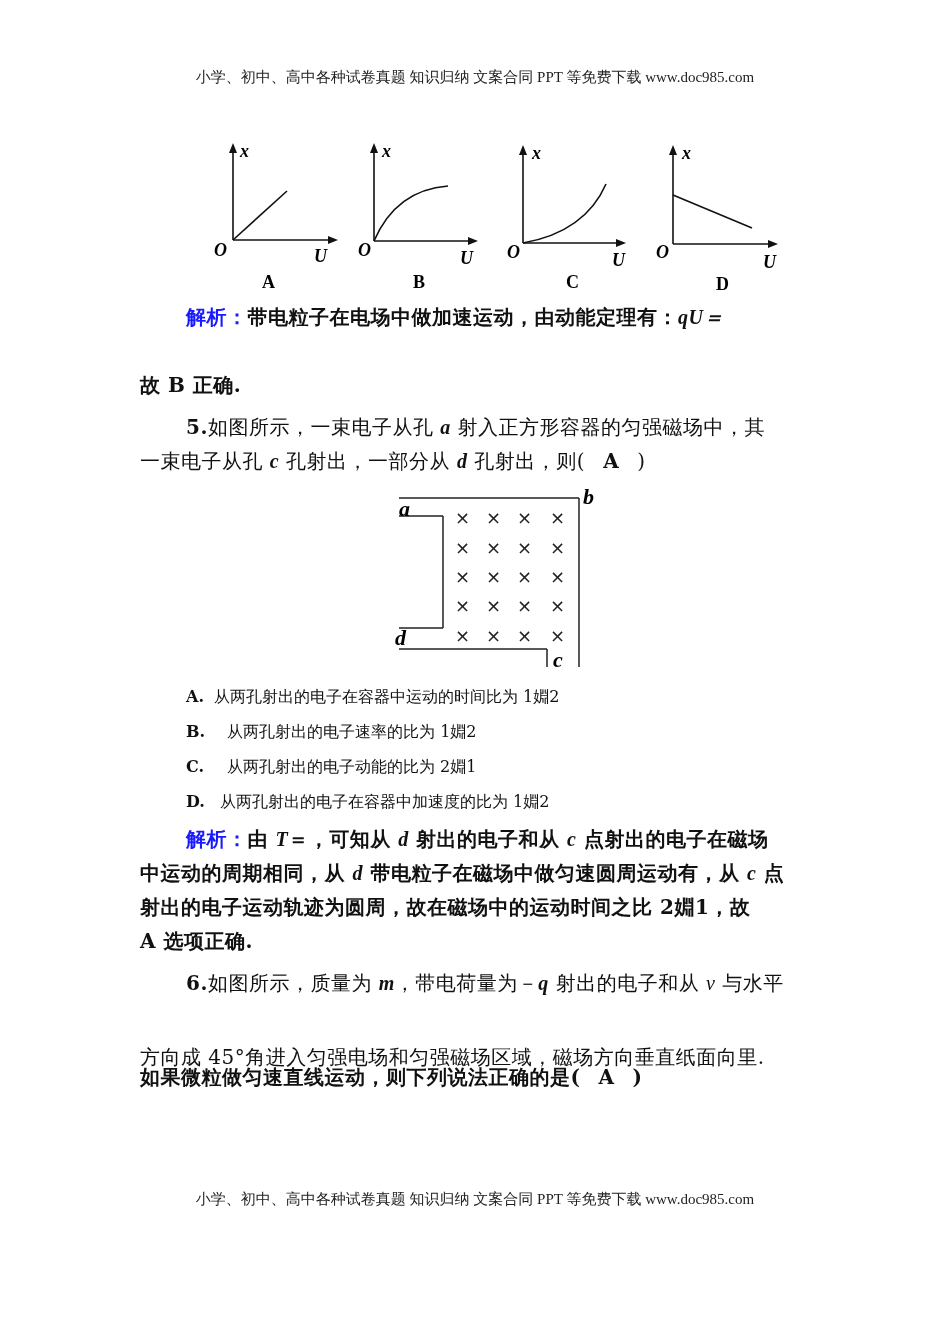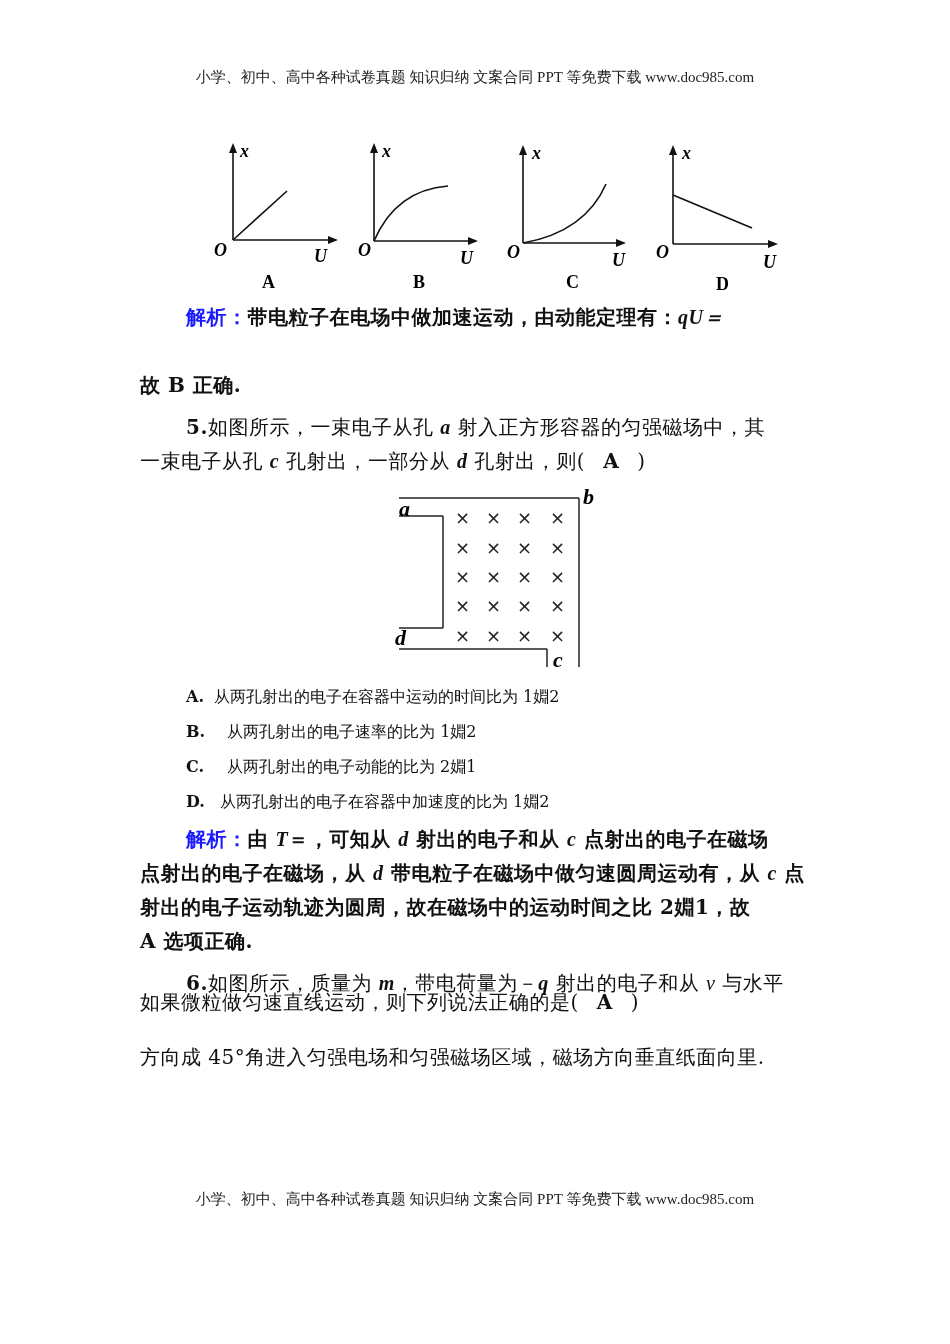--- a/index.html
+++ b/index.html
@@ -128,23 +128,23 @@
 </div>
 
 <div class="opt" style="top:680px"><span>A.</span><span style="margin-left:10px; font-weight:normal">从两孔射出的电子在容器中运动的时间比为 1婣2</span></div>
 <div class="opt" style="top:715px"><span>B.</span><span style="margin-left:22px; font-weight:normal">从两孔射出的电子速率的比为 1婣2</span></div>
 <div class="opt" style="top:750px"><span>C.</span><span style="margin-left:23px; font-weight:normal">从两孔射出的电子动能的比为 2婣1</span></div>
 <div class="opt" style="top:785px"><span>D.</span><span style="margin-left:15px; font-weight:normal">从两孔射出的电子在容器中加速度的比为 1婣2</span></div>
 
 <div class="para indent" style="top:822px">
   <span class="label-blue">解析：</span><span>由 </span><span class="it">T</span><span>＝，可知从 </span><span class="it">d</span><span> 射出的电子和从 </span><span class="it">c</span><span> 点射出的电子在磁场</span>
 </div>
-<div class="para" style="top:856px"><span>点射出的电子在磁场，从 </span><span class="it">d</span><span> 带电粒子在磁场中做匀速圆周运动有，从 </span><span class="it">c</span><span> 点</span></div>
+<div class="para" style="top:856px"><span>中运动的周期相同，从 </span><span class="it">d</span><span> 带电粒子在磁场中做匀速圆周运动有，从 </span><span class="it">c</span><span> 点</span></div>
 <div class="para" style="top:890px">射出的电子运动轨迹为圆周，故在磁场中的运动时间之比 2婣1，故</div>
 <div class="para" style="top:924px">A 选项正确.</div>
 
 <div class="para indent" style="top:966px; font-weight:normal">
   <b>6.</b><span>如图所示，质量为 </span><b class="it">m</b><span>，带电荷量为－</span><b class="it">q</b><span> 射出的电子和从 </span><span class="it">v</span><span> 与水平</span>
 </div>
 <div class="para" style="top:1040px; font-weight:normal">方向成 45°角进入匀强电场和匀强磁场区域，磁场方向垂直纸面向里.</div>
-<div class="para" style="top:985px; font-weight:normal"><span>如果微粒做匀速直线运动，则下列说法正确的是(</span><b style="margin:0 18px">A</b><span>)</span></div>
+<div class="para" style="top:1060px; font-weight:bold"><span>如果微粒做匀速直线运动，则下列说法正确的是(</span><b style="margin:0 18px">A</b><span>)</span></div>
 
 <div class="footer">小学、初中、高中各种试卷真题 知识归纳 文案合同 PPT 等免费下载   www.doc985.com</div>
 
 </body></html>

